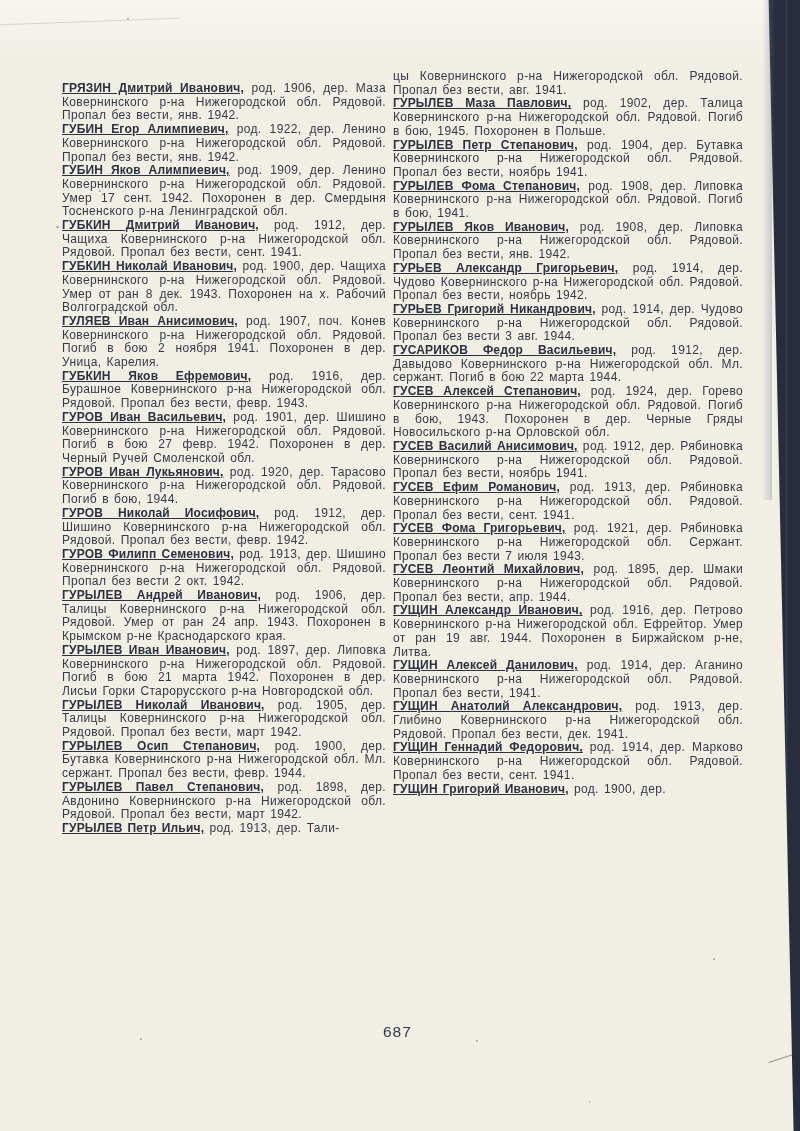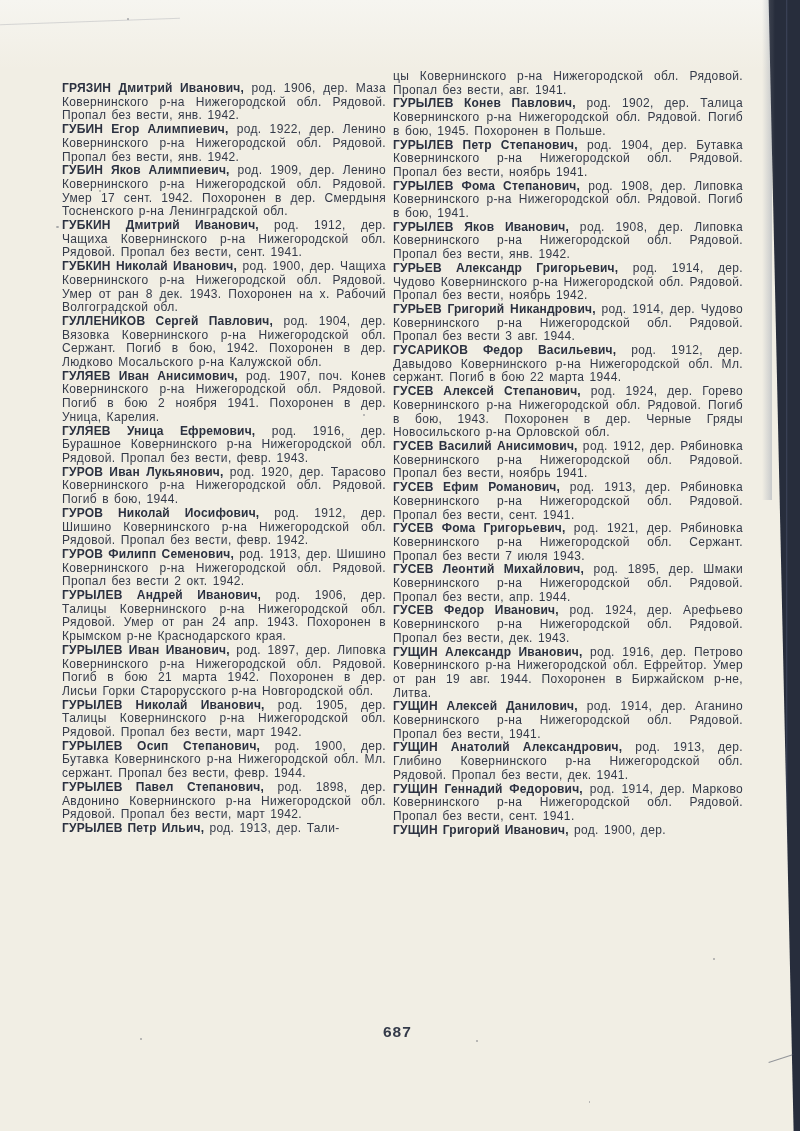--- a/index.html
+++ b/index.html
@@ -29,27 +29,28 @@
     word-spacing: 1.5px;
     overflow: hidden;
   }
   .column p {
     margin: 0;
     text-align: justify;
   }
   .column p b {
     color: #2b3140;
     letter-spacing: 0.2px;
+    text-decoration: underline;
   }
   #col-left  { left: 62px;  top: 82px; width: 324px; height: 938px; }
   #col-right { left: 393px; top: 70px; width: 350px; height: 942px; }
   .page-number {
     position: absolute; left: 383px; top: 1023px;
     font-size: 15.5px; letter-spacing: 1px;
-    color: #343a49; font-weight: bold;
+    color: #343a49; font-weight: normal;
   }
   .book-edge {
     position: absolute; right: 0; top: 0; width: 32px; height: 1131px;
     background: linear-gradient(to right, rgba(39,45,60,0.85) 0px, #272d3c 7px, #272d3c 55%, #3a4156 58%, #272d3c 62%);
     clip-path: polygon(2% 0, 100% 0, 100% 100%, 80% 100%);
   }
   .edge-blend {
     position: absolute; right: 28px; top: 0; width: 10px; height: 500px;
     background: linear-gradient(to right, rgba(200,205,210,0), rgba(150,158,172,0.45));
   }
@@ -76,48 +77,47 @@
 
 <div class="paper-sheen"></div>
 <div class="crease"></div>
 
 <div id="col-left" class="column">
     <p><b>ГРЯЗИН Дмитрий Иванович,</b> род. 1906, дер. Маза Ковернинского р-на Нижегородской обл. Рядовой. Пропал без вести, янв. 1942.</p>
     <p><b>ГУБИН Егор Алимпиевич,</b> род. 1922, дер. Ленино Ковернинского р-на Нижегородской обл. Рядовой. Пропал без вести, янв. 1942.</p>
     <p><b>ГУБИН Яков Алимпиевич,</b> род. 1909, дер. Ленино Ковернинского р-на Нижегородской обл. Рядовой. Умер 17 сент. 1942. Похоронен в дер. Смердыня Тосненского р-на Ленинградской обл.</p>
     <p><b>ГУБКИН Дмитрий Иванович,</b> род. 1912, дер. Чащиха Ковернинского р-на Нижегородской обл. Рядовой. Пропал без вести, сент. 1941.</p>
     <p><b>ГУБКИН Николай Иванович,</b> род. 1900, дер. Чащиха Ковернинского р-на Нижегородской обл. Рядовой. Умер от ран 8 дек. 1943. Похоронен на х. Рабочий Волгоградской обл.</p>
-    <p><b>ГУЛЛЕНИКОВ Сергей Павлович,</b> род. 1904, дер. Вязовка Ковернинского р-на Нижегородской обл. Сержант. Погиб в бою, 1942. Похоронен в дер. Людково Мосальского р-на Калужской обл.</p>
     <p><b>ГУЛЯЕВ Иван Анисимович,</b> род. 1907, поч. Конев Ковернинского р-на Нижегородской обл. Рядовой. Погиб в бою 2 ноября 1941. Похоронен в дер. Уница, Карелия.</p>
-    <p><b>ГУЛЯЕВ Уница Ефремович,</b> род. 1916, дер. Бурашное Ковернинского р-на Нижегородской обл. Рядовой. Пропал без вести, февр. 1943.</p>
+    <p><b>ГУБКИН Яков Ефремович,</b> род. 1916, дер. Бурашное Ковернинского р-на Нижегородской обл. Рядовой. Пропал без вести, февр. 1943.</p>
+    <p><b>ГУРОВ Иван Васильевич,</b> род. 1901, дер. Шишино Ковернинского р-на Нижегородской обл. Рядовой. Погиб в бою 27 февр. 1942. Похоронен в дер. Черный Ручей Смоленской обл.</p>
     <p><b>ГУРОВ Иван Лукьянович,</b> род. 1920, дер. Тарасово Ковернинского р-на Нижегородской обл. Рядовой. Погиб в бою, 1944.</p>
     <p><b>ГУРОВ Николай Иосифович,</b> род. 1912, дер. Шишино Ковернинского р-на Нижегородской обл. Рядовой. Пропал без вести, февр. 1942.</p>
     <p><b>ГУРОВ Филипп Семенович,</b> род. 1913, дер. Шишино Ковернинского р-на Нижегородской обл. Рядовой. Пропал без вести 2 окт. 1942.</p>
     <p><b>ГУРЫЛЕВ Андрей Иванович,</b> род. 1906, дер. Талицы Ковернинского р-на Нижегородской обл. Рядовой. Умер от ран 24 апр. 1943. Похоронен в Крымском р-не Краснодарского края.</p>
     <p><b>ГУРЫЛЕВ Иван Иванович,</b> род. 1897, дер. Липовка Ковернинского р-на Нижегородской обл. Рядовой. Погиб в бою 21 марта 1942. Похоронен в дер. Лисьи Горки Старорусского р-на Новгородской обл.</p>
     <p><b>ГУРЫЛЕВ Николай Иванович,</b> род. 1905, дер. Талицы Ковернинского р-на Нижегородской обл. Рядовой. Пропал без вести, март 1942.</p>
     <p><b>ГУРЫЛЕВ Осип Степанович,</b> род. 1900, дер. Бутавка Ковернинского р-на Нижегородской обл. Мл. сержант. Пропал без вести, февр. 1944.</p>
     <p><b>ГУРЫЛЕВ Павел Степанович,</b> род. 1898, дер. Авдонино Ковернинского р-на Нижегородской обл. Рядовой. Пропал без вести, март 1942.</p>
     <p><b>ГУРЫЛЕВ Петр Ильич,</b> род. 1913, дер. Тали-</p>
   </div>
 <div id="col-right" class="column">
     <p>цы Ковернинского р-на Нижегородской обл. Рядовой. Пропал без вести, авг. 1941.</p>
-    <p><b>ГУРЫЛЕВ Конев Павлович,</b> род. 1902, дер. Талица Ковернинского р-на Нижегородской обл. Рядовой. Погиб в бою, 1945. Похоронен в Польше.</p>
+    <p><b>ГУРЫЛЕВ Маза Павлович,</b> род. 1902, дер. Талица Ковернинского р-на Нижегородской обл. Рядовой. Погиб в бою, 1945. Похоронен в Польше.</p>
     <p><b>ГУРЫЛЕВ Петр Степанович,</b> род. 1904, дер. Бутавка Ковернинского р-на Нижегородской обл. Рядовой. Пропал без вести, ноябрь 1941.</p>
     <p><b>ГУРЫЛЕВ Фома Степанович,</b> род. 1908, дер. Липовка Ковернинского р-на Нижегородской обл. Рядовой. Погиб в бою, 1941.</p>
     <p><b>ГУРЫЛЕВ Яков Иванович,</b> род. 1908, дер. Липовка Ковернинского р-на Нижегородской обл. Рядовой. Пропал без вести, янв. 1942.</p>
     <p><b>ГУРЬЕВ Александр Григорьевич,</b> род. 1914, дер. Чудово Ковернинского р-на Нижегородской обл. Рядовой. Пропал без вести, ноябрь 1942.</p>
     <p><b>ГУРЬЕВ Григорий Никандрович,</b> род. 1914, дер. Чудово Ковернинского р-на Нижегородской обл. Рядовой. Пропал без вести 3 авг. 1944.</p>
     <p><b>ГУСАРИКОВ Федор Васильевич,</b> род. 1912, дер. Давыдово Ковернинского р-на Нижегородской обл. Мл. сержант. Погиб в бою 22 марта 1944.</p>
     <p><b>ГУСЕВ Алексей Степанович,</b> род. 1924, дер. Горево Ковернинского р-на Нижегородской обл. Рядовой. Погиб в бою, 1943. Похоронен в дер. Черные Гряды Новосильского р-на Орловской обл.</p>
     <p><b>ГУСЕВ Василий Анисимович,</b> род. 1912, дер. Рябиновка Ковернинского р-на Нижегородской обл. Рядовой. Пропал без вести, ноябрь 1941.</p>
     <p><b>ГУСЕВ Ефим Романович,</b> род. 1913, дер. Рябиновка Ковернинского р-на Нижегородской обл. Рядовой. Пропал без вести, сент. 1941.</p>
     <p><b>ГУСЕВ Фома Григорьевич,</b> род. 1921, дер. Рябиновка Ковернинского р-на Нижегородской обл. Сержант. Пропал без вести 7 июля 1943.</p>
     <p><b>ГУСЕВ Леонтий Михайлович,</b> род. 1895, дер. Шмаки Ковернинского р-на Нижегородской обл. Рядовой. Пропал без вести, апр. 1944.</p>
-    <p><b>ГУСЕВ Федор Иванович,</b> род. 1924, дер. Арефьево Ковернинского р-на Нижегородской обл. Рядовой. Пропал без вести, дек. 1943.</p>
     <p><b>ГУЩИН Александр Иванович,</b> род. 1916, дер. Петрово Ковернинского р-на Нижегородской обл. Ефрейтор. Умер от ран 19 авг. 1944. Похоронен в Биржайском р-не, Литва.</p>
     <p><b>ГУЩИН Алексей Данилович,</b> род. 1914, дер. Аганино Ковернинского р-на Нижегородской обл. Рядовой. Пропал без вести, 1941.</p>
     <p><b>ГУЩИН Анатолий Александрович,</b> род. 1913, дер. Глибино Ковернинского р-на Нижегородской обл. Рядовой. Пропал без вести, дек. 1941.</p>
     <p><b>ГУЩИН Геннадий Федорович,</b> род. 1914, дер. Марково Ковернинского р-на Нижегородской обл. Рядовой. Пропал без вести, сент. 1941.</p>
     <p><b>ГУЩИН Григорий Иванович,</b> род. 1900, дер.</p>
   </div>
 
 <div class="page-number">687</div>
 
 <div class="edge-blend"></div>

